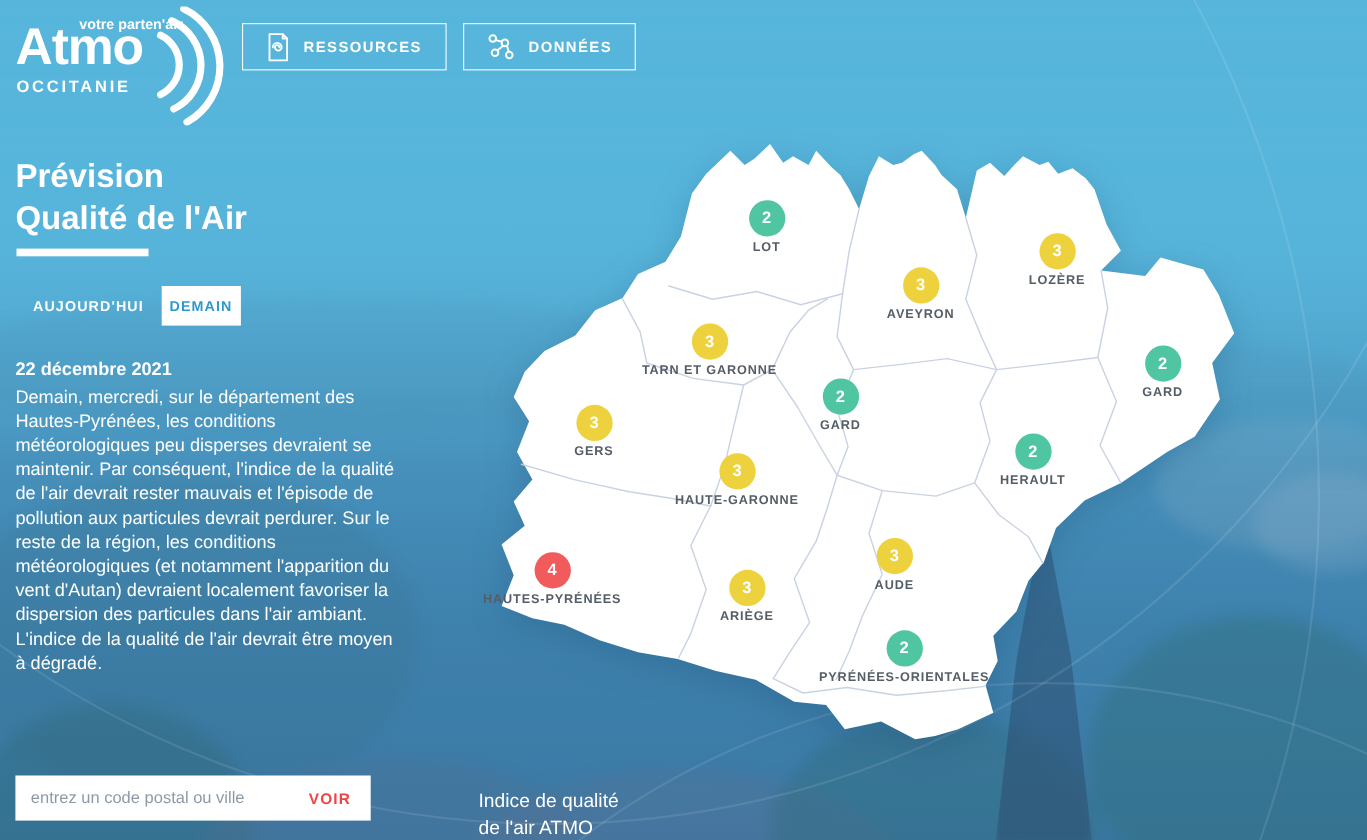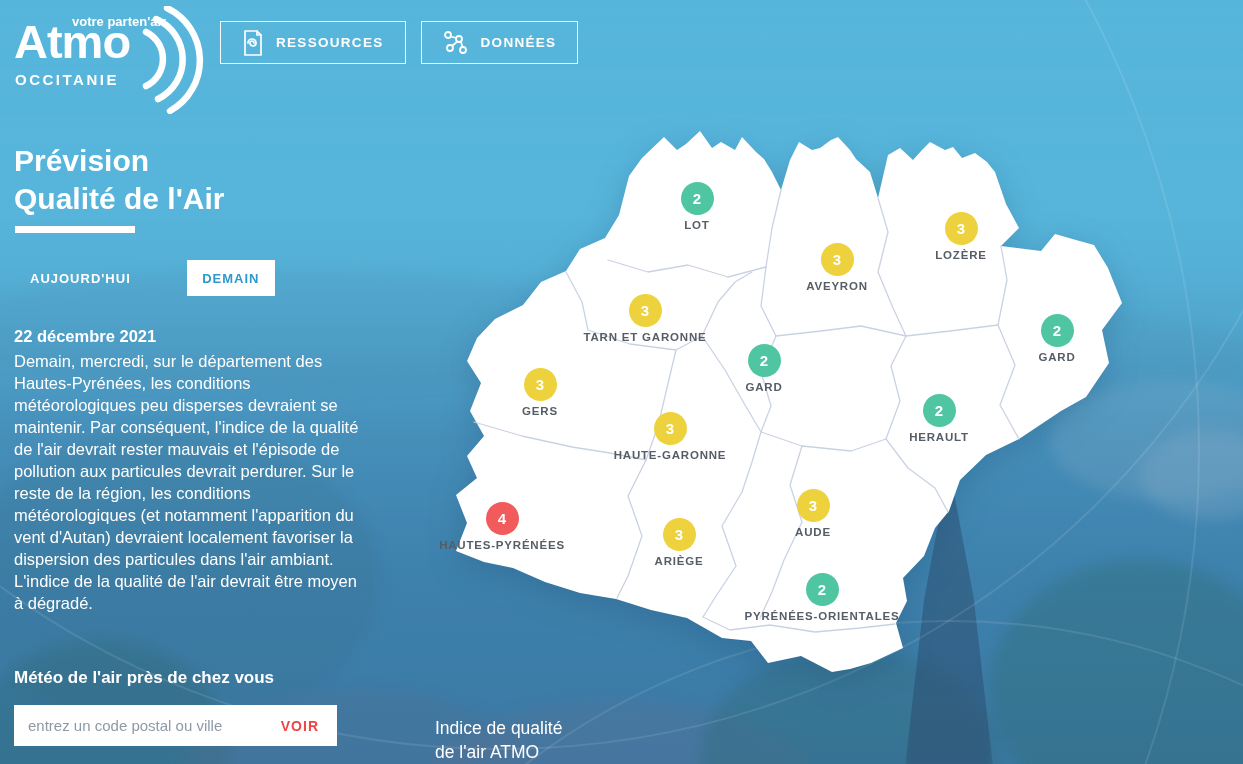--- a/index.html
+++ b/index.html
@@ -27,21 +27,21 @@
     border:1px solid rgba(255,255,255,.95); color:#fff; font-size:13.5px; font-weight:600;
     letter-spacing:1.3px; background:transparent; cursor:pointer; white-space:nowrap; }
 
   
   .page-title { position:absolute; left:14px; top:142px; color:#fff; font-size:30px; font-weight:800; line-height:1.27; }
   .title-bar { position:absolute; left:15px; top:226px; width:120px; height:7px; background:#fff; }
   .tabs { position:absolute; left:14px; top:260px; display:flex; align-items:flex-end; }
   .tab { height:36px; display:flex; align-items:center; justify-content:center;
     font-size:13px; font-weight:700; letter-spacing:1px; color:#fff; cursor:pointer; }
   .tab.today { padding:0 16px; }
-  .tab.active { background:#fff; color:#2d9acb; width:88px; padding:0;margin-left:40px; }
+  .tab.active { background:#fff; color:#2d9acb; width:72px; padding:0; }
   .forecast-date { position:absolute; left:14px; top:327px; color:#fff; font-size:16.5px; font-weight:700; }
   .forecast-text { position:absolute; left:14px; top:350px; width:352px; color:#fff; font-size:16.5px; line-height:22px; }
   .local-head { position:absolute; left:14px; top:668px; color:#fff; font-size:17px; font-weight:700; }
   .search-box { position:absolute; left:14px; top:705px; width:323px; height:41px; background:#fff; display:flex; align-items:center; }
   .search-box input { flex:1; border:none; outline:none; padding:0 14px; font-size:15px; color:#ef4444;
     font-family:"Liberation Sans",sans-serif; background:transparent; }
   .search-box input::placeholder { color:#8d9aa6; }
   .voir-btn { border:none; background:transparent; color:#ef4444; font-size:14px; font-weight:700;
     letter-spacing:1px; padding:0 18px 0 6px; cursor:pointer; font-family:"Liberation Sans",sans-serif; }
 
@@ -119,21 +119,20 @@
   <div class="title-bar"></div>
 
   <div class="tabs">
     <div class="tab today">AUJOURD'HUI</div>
     <div class="tab active">DEMAIN</div>
   </div>
 
   <div class="forecast-date">22 décembre 2021</div>
   <p class="forecast-text">Demain, mercredi, sur le département des Hautes-Pyrénées, les conditions météorologiques peu disperses devraient se maintenir. Par conséquent, l'indice de la qualité de l'air devrait rester mauvais et l'épisode de pollution aux particules devrait perdurer. Sur le reste de la région, les conditions météorologiques (et notamment l'apparition du vent d'Autan) devraient localement favoriser la dispersion des particules dans l'air ambiant. L'indice de la qualité de l'air devrait être moyen à dégradé.</p>
 
-  <div class="local-head">Météo de l'air près de chez vous</div>
   <div class="search-box">
     <input type="text" placeholder="entrez un code postal ou ville" style="">
     <button class="voir-btn">VOIR</button>
   </div>
 
   <div class="map-wrap">
     <svg class="map-svg" width="710" height="560" viewBox="0 0 710 560">
       <path fill="#ffffff" stroke="none" d="M199,56 L212,38 L234,17 L247,30 L256,24 L270,11 L282,28 L291,22 L305,30 L312,17 L326,32 L334,39 L342,52 L351,70
         L360,40 L369,22 L382,30 L390,28 L401,20 L408,17 L420,30 L426,39 L440,52 L448,78
         L458,35 L470,28 L483,40 L492,30 L500,22 L515,30 L523,27 L532,38 L545,33 L557,42

